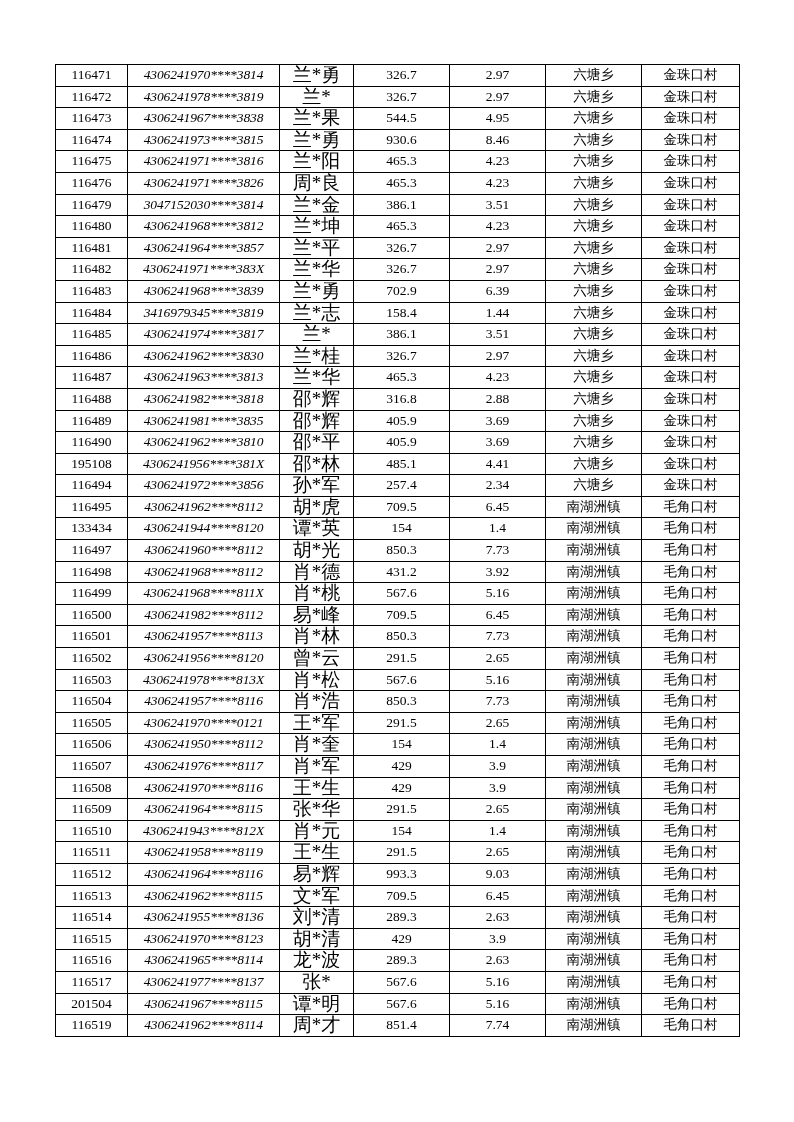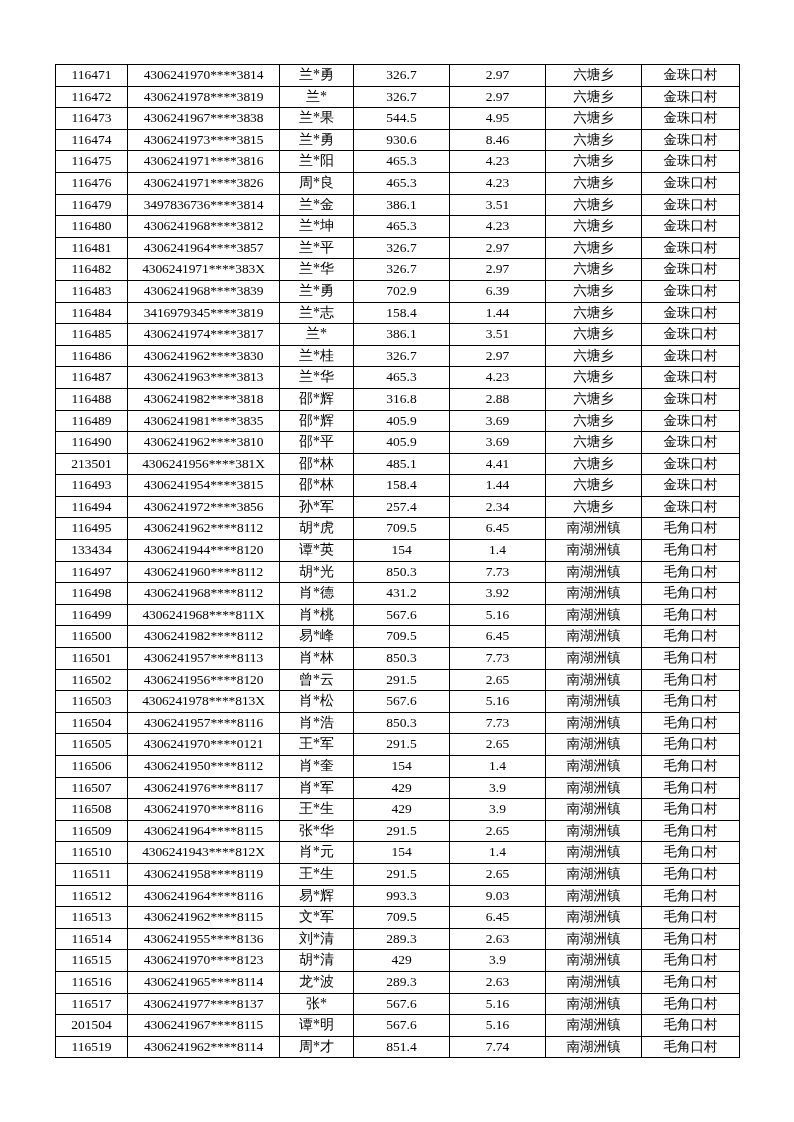--- a/index.html
+++ b/index.html
@@ -39,23 +39,24 @@
     padding: 0 2px;
     text-align: center;
     vertical-align: middle;
     font-size: 13.5px;
     white-space: nowrap;
     overflow: hidden;
   }
   table.roster td.idnum {
     font-size: 13.5px;
     letter-spacing: -0.1px;
+    font-style: italic;
   }
   table.roster td.name {
-    font-size: 14px;
+    font-size: 19px;
   }
 </style>
 </head>
 <body>
 
 <div class="page">
   <table class="roster">
     <colgroup>
       <col class="c0">
         <col class="c1">
@@ -115,21 +116,21 @@
           <td class="serial">116476</td>
           <td class="idnum">4306241971****3826</td>
           <td class="name">周*良</td>
           <td class="area">465.3</td>
           <td class="amount">4.23</td>
           <td class="township">六塘乡</td>
           <td class="village">金珠口村</td>
         </tr>
         <tr>
           <td class="serial">116479</td>
-          <td class="idnum">3497836736****3814</td>
+          <td class="idnum">3047152030****3814</td>
           <td class="name">兰*金</td>
           <td class="area">386.1</td>
           <td class="amount">3.51</td>
           <td class="township">六塘乡</td>
           <td class="village">金珠口村</td>
         </tr>
         <tr>
           <td class="serial">116480</td>
           <td class="idnum">4306241968****3812</td>
           <td class="name">兰*坤</td>
@@ -222,34 +223,25 @@
         <tr>
           <td class="serial">116490</td>
           <td class="idnum">4306241962****3810</td>
           <td class="name">邵*平</td>
           <td class="area">405.9</td>
           <td class="amount">3.69</td>
           <td class="township">六塘乡</td>
           <td class="village">金珠口村</td>
         </tr>
         <tr>
-          <td class="serial">213501</td>
+          <td class="serial">195108</td>
           <td class="idnum">4306241956****381X</td>
           <td class="name">邵*林</td>
           <td class="area">485.1</td>
           <td class="amount">4.41</td>
-          <td class="township">六塘乡</td>
-          <td class="village">金珠口村</td>
-        </tr>
-        <tr>
-          <td class="serial">116493</td>
-          <td class="idnum">4306241954****3815</td>
-          <td class="name">邵*林</td>
-          <td class="area">158.4</td>
-          <td class="amount">1.44</td>
           <td class="township">六塘乡</td>
           <td class="village">金珠口村</td>
         </tr>
         <tr>
           <td class="serial">116494</td>
           <td class="idnum">4306241972****3856</td>
           <td class="name">孙*军</td>
           <td class="area">257.4</td>
           <td class="amount">2.34</td>
           <td class="township">六塘乡</td>

